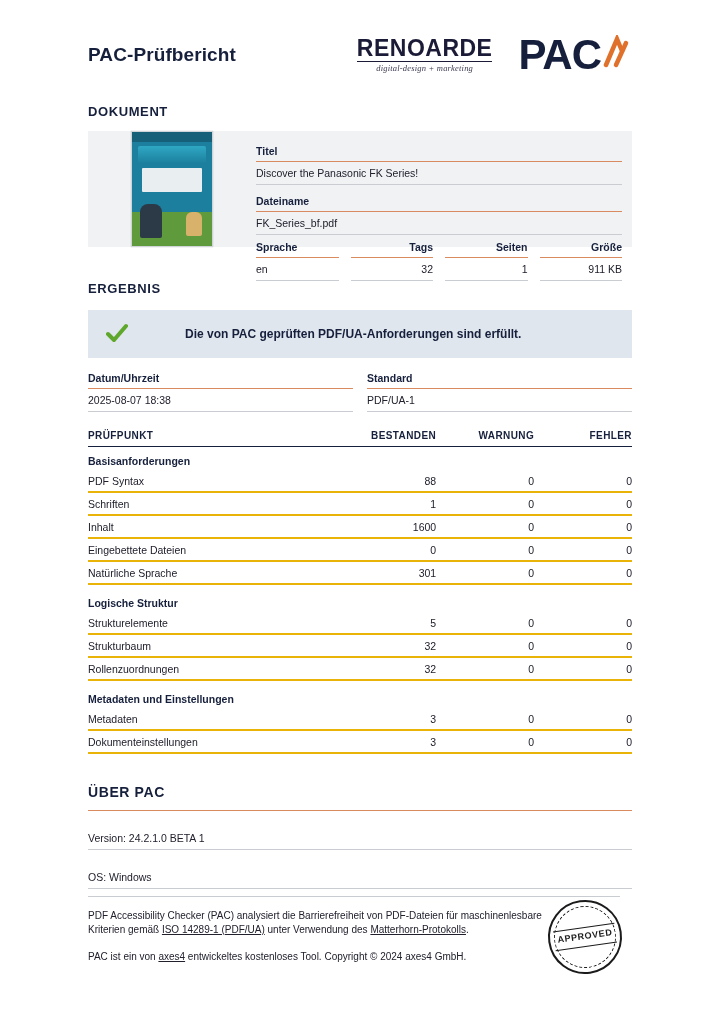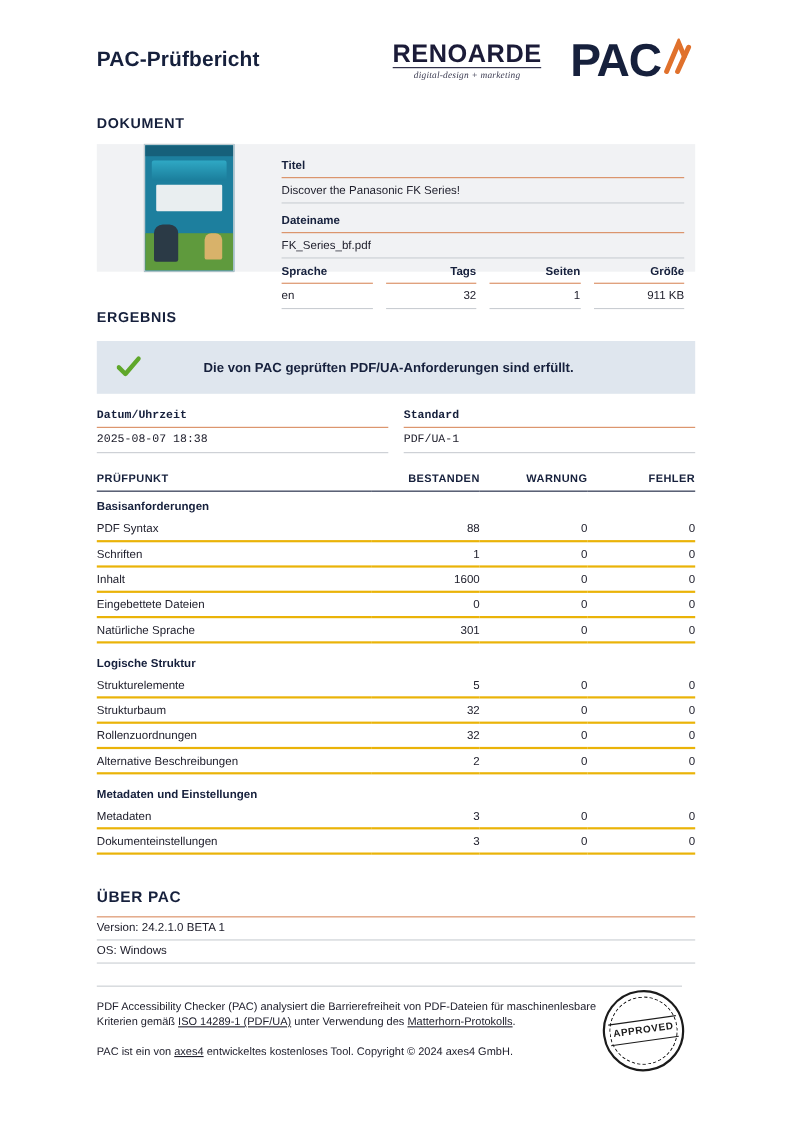--- a/index.html
+++ b/index.html
@@ -187,21 +187,20 @@
     font-size: 12px;
     font-weight: bold;
     color: #16203c;
     padding-left: 41px;
   }
 
   
   .ds-row {
     display: flex;
     margin-top: 14px;
-    font-family: Liberation Mono, monospace;
   }
   .ds-col { flex: 1; margin-right: 14px; }
   .ds-col:last-child { margin-right: 0; }
 
   
   table.checks {
     width: 100%;
     border-collapse: collapse;
     margin-top: 18px;
     font-size: 10.5px;
@@ -233,21 +232,21 @@
   table.checks tr.group.first-group td { padding-top: 8px; }
   col.c1 { width: 46%; }
   col.c2 { width: 18%; }
   col.c3 { width: 18%; }
   col.c4 { width: 18%; }
 
   
   .about-line {
     font-size: 10.5px;
     color: #21212e;
-    padding: 3px 0 5px 0;
+    padding: 21px 0 5px 0;
     border-bottom: 1px solid #c9cdd2;
   }
   .about-line.top { border-top: 1px solid #d98b5f; }
 
   
   .footer {
     position: absolute;
     left: 88px; right: 100px;
     bottom: 48px;
     border-top: 1px solid #c9cdd2;
@@ -440,26 +439,20 @@
         <td>32</td>
         <td>0</td>
         <td>0</td>
       </tr>
       <tr>
         <td class="first">Rollenzuordnungen</td>
         <td>32</td>
         <td>0</td>
         <td>0</td>
       </tr>
-      <tr>
-        <td class="first">Alternative Beschreibungen</td>
-        <td>2</td>
-        <td>0</td>
-        <td>0</td>
-      </tr>
 
       <tr class="group">
         <td class="first" colspan="4">Metadaten und Einstellungen</td>
       </tr>
       <tr>
         <td class="first">Metadaten</td>
         <td>3</td>
         <td>0</td>
         <td>0</td>
       </tr>

